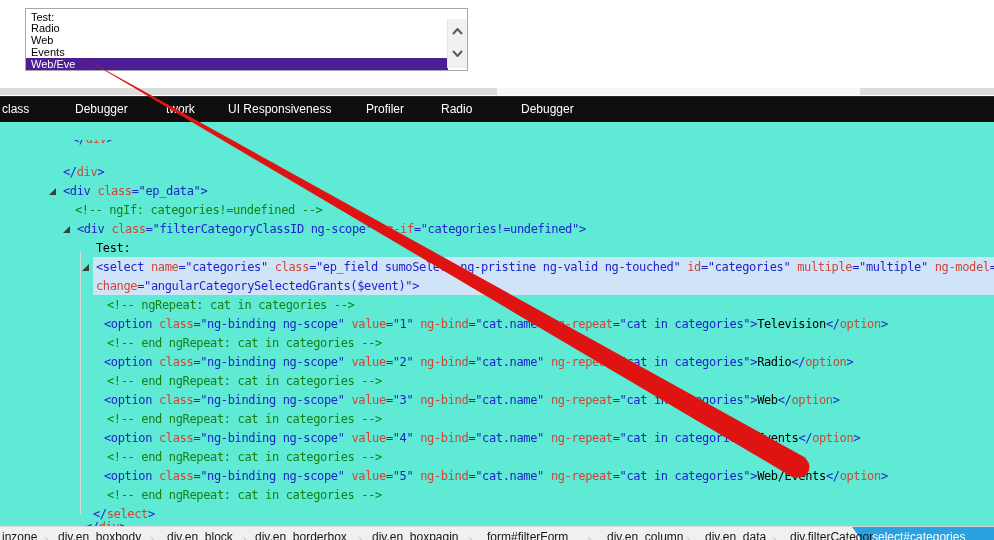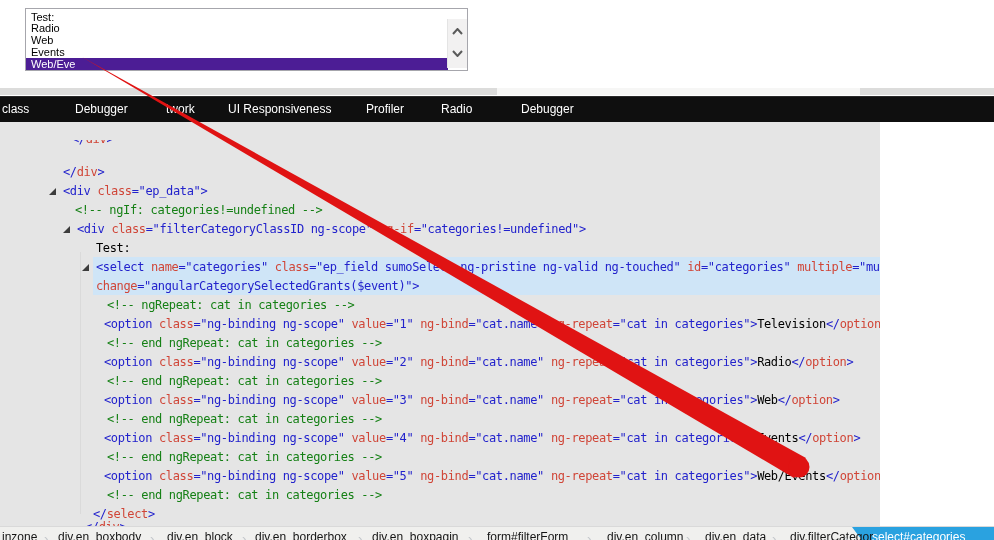--- a/index.html
+++ b/index.html
@@ -21,21 +21,21 @@
   .pstrip{position:absolute;left:0;top:88px;width:994px;height:7px;background:#f6f6f5;}
   .pthumb{position:absolute;top:0;height:7px;background:#dcdcdb;}
 
   
   .toolbar{position:absolute;left:0;top:96px;width:994px;height:26px;background:#0f0f0f;
            border-top:1px solid #2a2a2a;box-sizing:border-box;z-index:5;}
   .tab{position:absolute;top:0;height:26px;line-height:25px;color:#ffffff;font-size:12px;
        white-space:nowrap;}
 
   
-  .codepane{position:absolute;left:0;top:122px;width:880px;height:404px;background:#e5e5e5;
+  .codepane{position:absolute;left:0;top:122px;width:994px;height:404px;background:#5eead4;
             overflow:hidden;font-family:"DejaVu Sans Mono", monospace;font-size:12px;
             letter-spacing:-0.35px;white-space:pre;}
   .code-line{position:absolute;line-height:16px;}
   .hlstripe{position:absolute;left:93px;right:0;height:19px;background:#cfe5f7;}
   .tri{position:absolute;width:0;height:0;border-left:7px solid transparent;
        border-bottom:7px solid #3c3c3c;}
   .guide{position:absolute;left:80px;width:1px;background:#dadada;}
   .clipwrap{position:absolute;overflow:hidden;}
   .tk-t{color:#2222cc;} .tk-v{color:#2222cc;} .tk-a{color:#d04537;}
   .tk-x{color:#000000;} .tk-c{color:#158015;}

